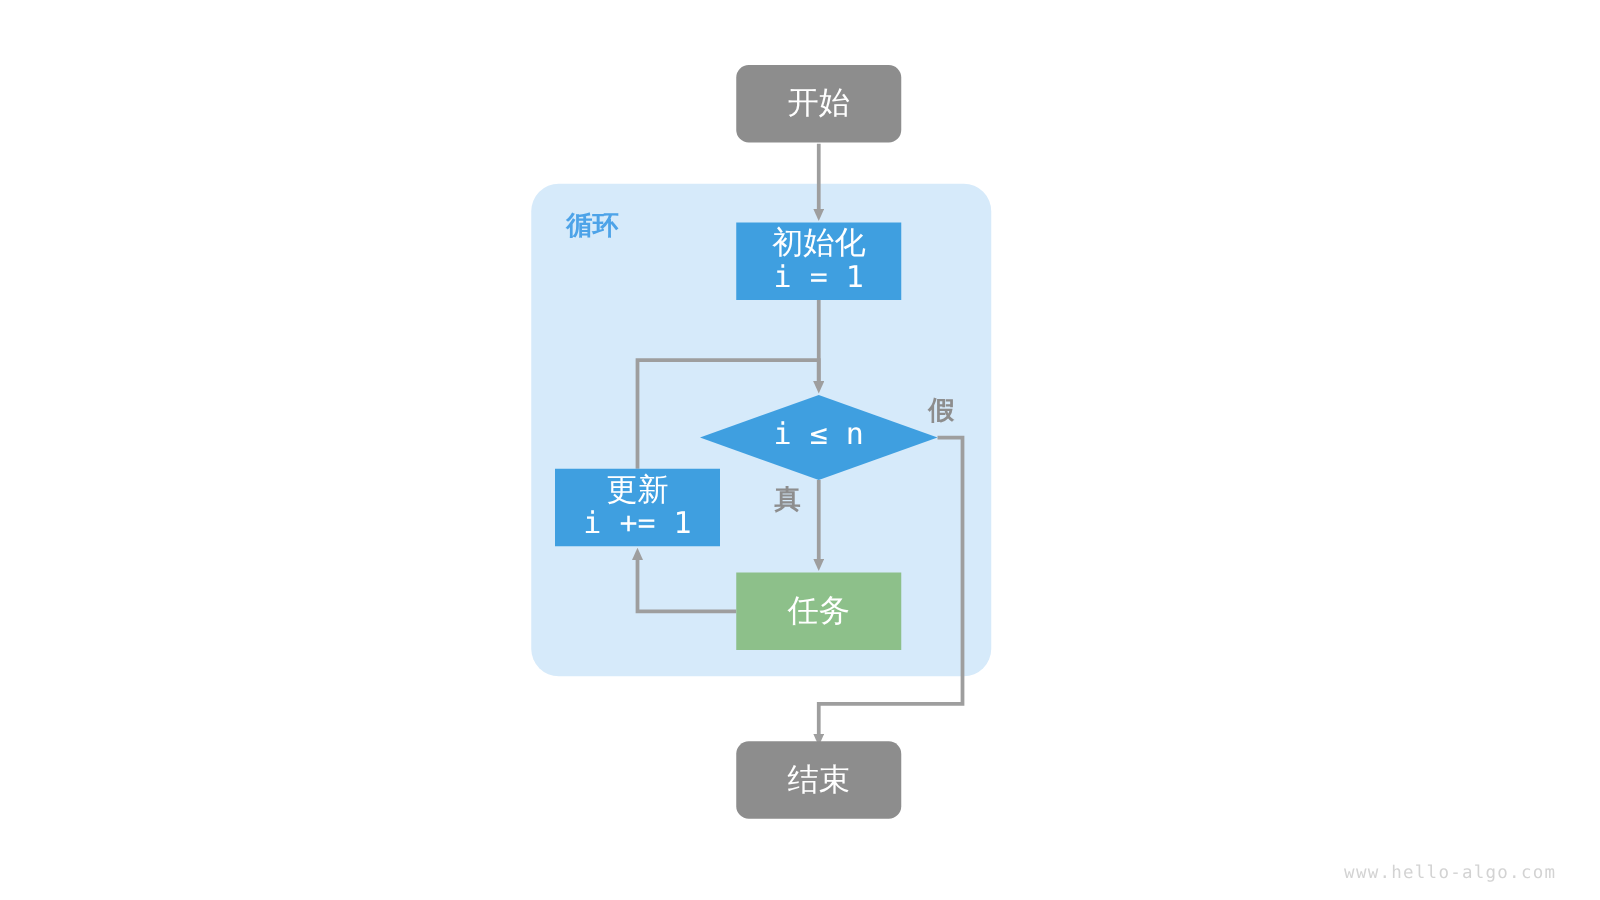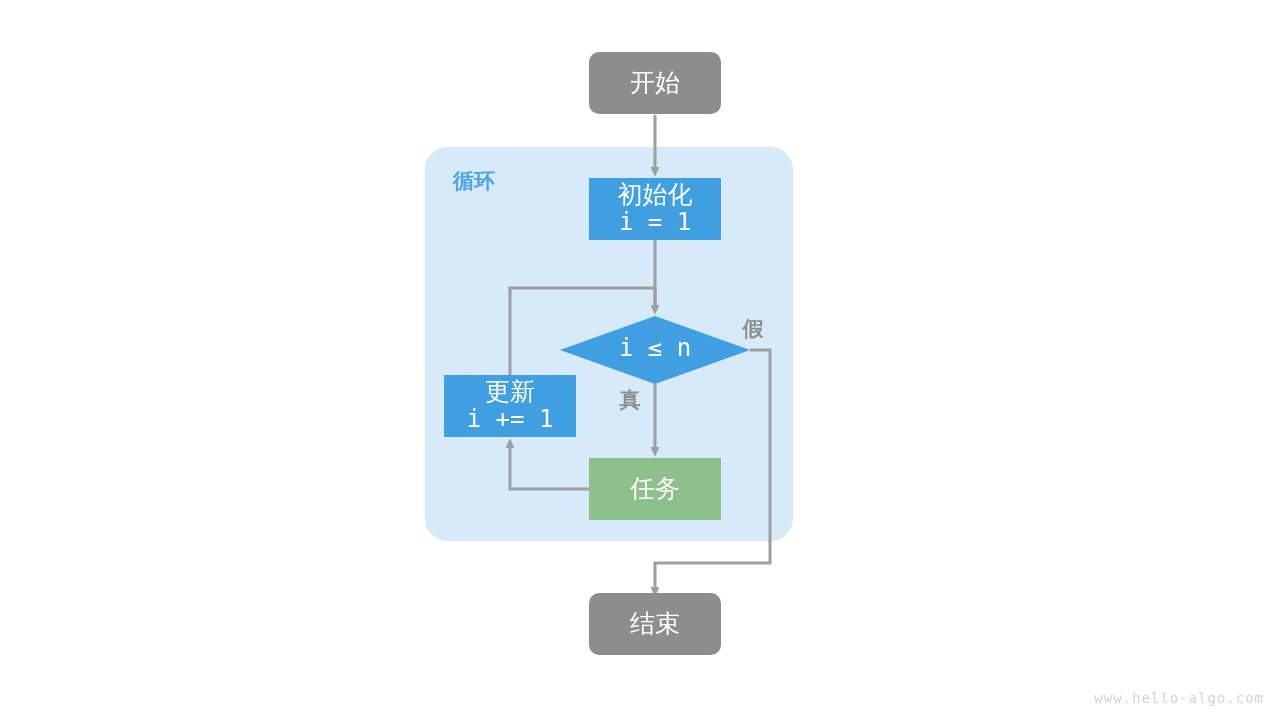--- a/index.html
+++ b/index.html
@@ -50,21 +50,21 @@
   .group-label {
     font-family: "Liberation Sans", sans-serif;
     font-size: 21px;
     font-weight: bold;
     fill: #4da3e8;
     text-anchor: start;
     dominant-baseline: middle;
   }
   .watermark {
     position: absolute;
-    right: 16px;
+    right: 35px;
     bottom: 14px;
     font-family: "DejaVu Sans Mono", monospace;
     font-size: 14px;
     letter-spacing: 1px;
     color: #d3d3d3;
     user-select: none;
   }
 </style>
 </head>
 <body>

